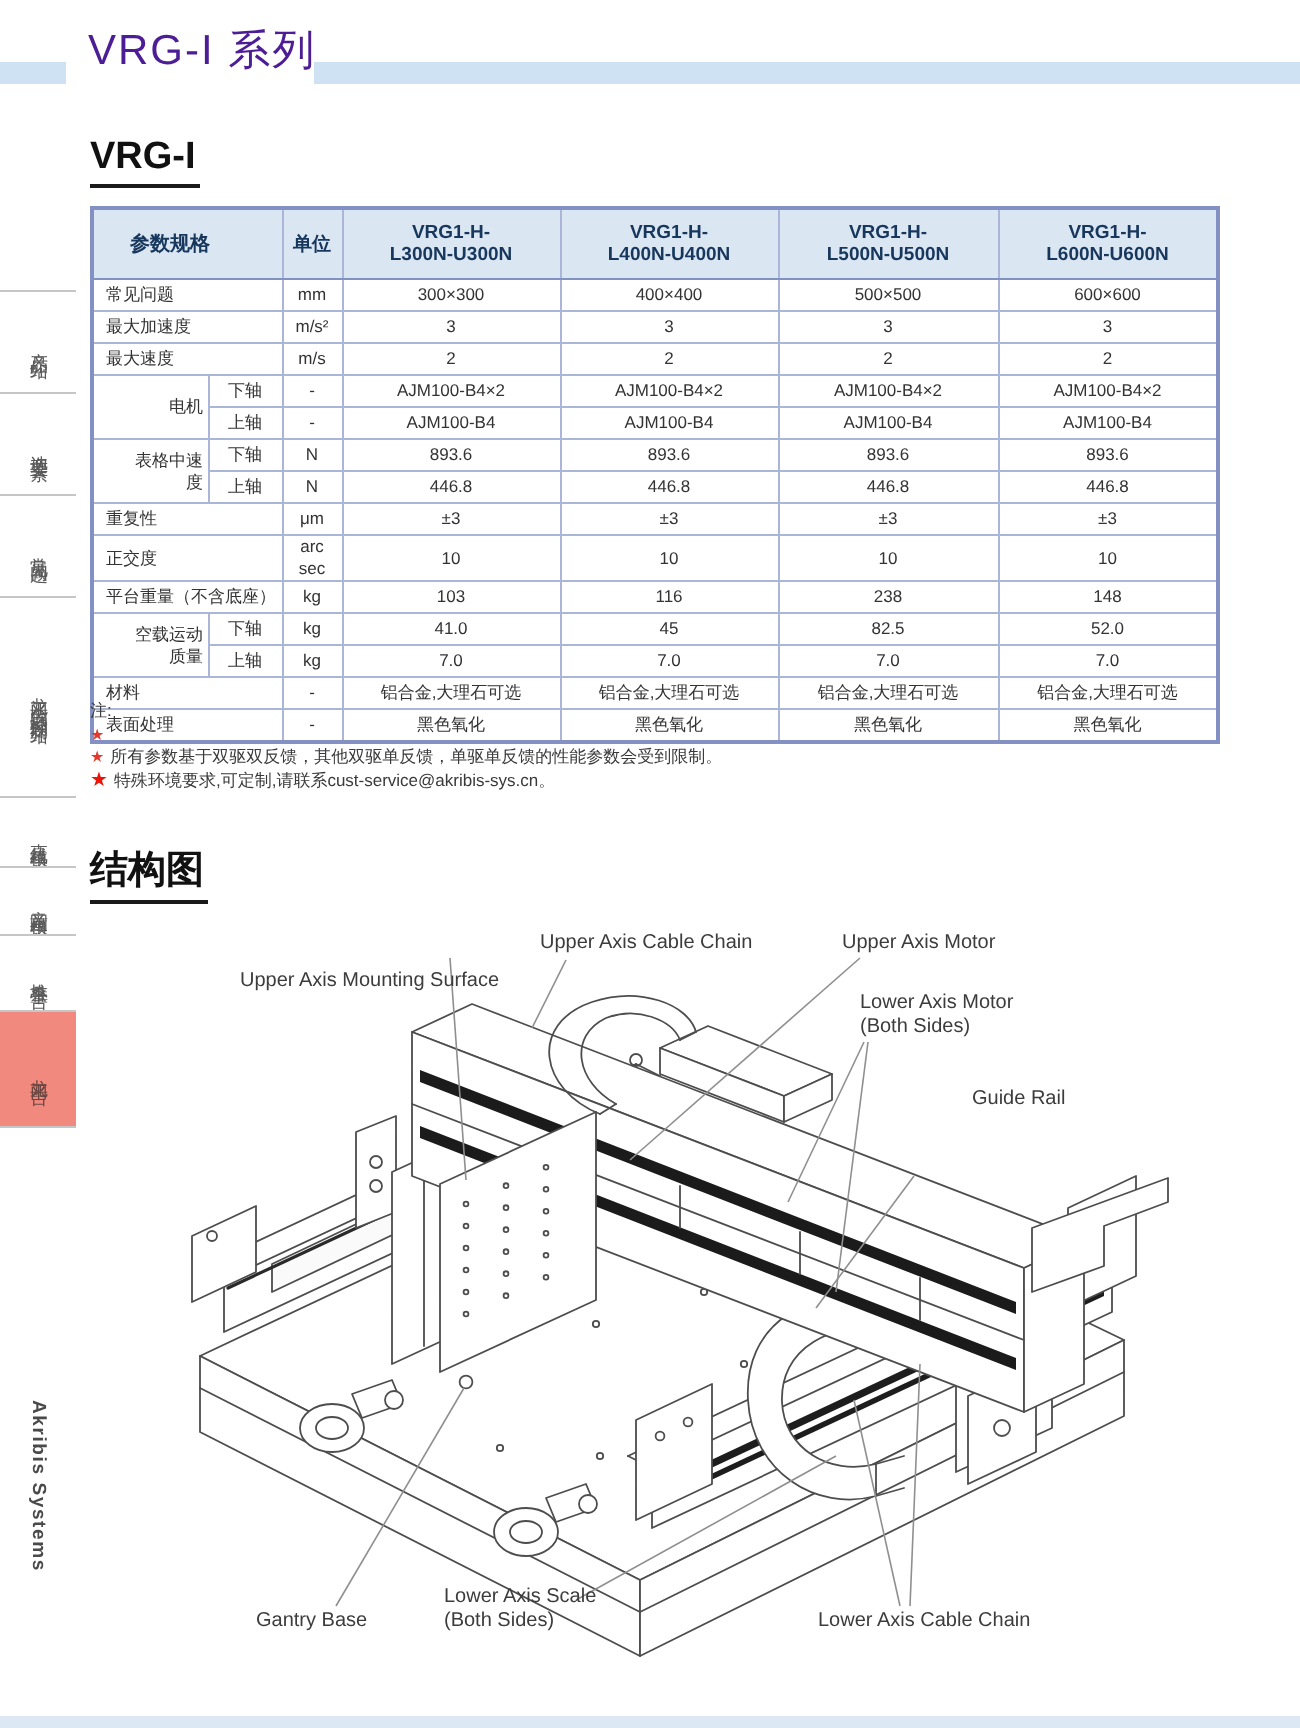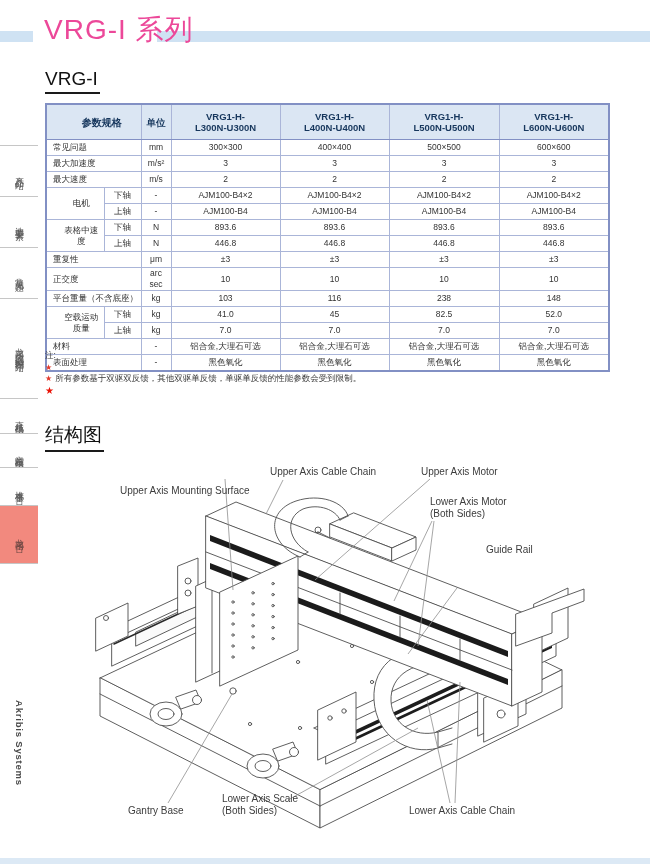--- a/index.html
+++ b/index.html
@@ -2,23 +2,23 @@
 <html><head>
 <meta charset="utf-8">
 <style>
   html,body{margin:0;padding:0;background:#fff;font-family:"Liberation Sans","DejaVu Sans",sans-serif;}
   .page{position:relative;width:650px;height:864px;background:#fff;overflow:hidden;}
 
   
   .band{position:absolute;height:11px;background:#cfe2f3;top:31px;}
   .band.left{left:0;width:33px;}
   .band.right{left:157px;width:493px;}
-  .series-title{position:absolute;left:44px;top:11px;font-size:28px;color:#ec4899;letter-spacing:1px;white-space:nowrap;}
-
-  .sec-h{position:absolute;left:45px;font-size:19px;font-weight:normal;color:#111;
+  .series-title{position:absolute;left:44px;top:11px;font-size:21px;color:#4c1d95;letter-spacing:1px;white-space:nowrap;}
+
+  .sec-h{position:absolute;left:45px;font-size:19px;font-weight:bold;color:#111;
          border-bottom:2.5px solid #1a1a1a;padding:0 2px 2px 0;white-space:nowrap;}
   #h-vrg{top:68px;}
   #h-struct{top:422px;}
 
   
   .sidebar{position:absolute;left:0;top:0;width:38px;height:864px;}
   .side-tab{position:absolute;left:0;width:38px;display:flex;align-items:center;justify-content:center;
             border-top:1px solid #c6c6c6;background:#fff;cursor:pointer;}
   .side-tab span{writing-mode:vertical-rl;text-orientation:upright;font-size:9px;color:#5a5a5a;
                  letter-spacing:1.5px;line-height:1;}
@@ -26,24 +26,24 @@
   .side-tab.active span{color:#6b4742;}
   .brand{position:absolute;left:0;top:688px;width:38px;height:110px;display:flex;align-items:center;justify-content:center;}
   .brand span{writing-mode:vertical-rl;font-size:9.5px;color:#4a4a4a;letter-spacing:.8px;font-weight:bold;}
 
   
   table.spec{position:absolute;left:45px;top:103px;width:563px;border-collapse:collapse;table-layout:fixed;
              border:2px solid #8290c4;font-size:8.5px;color:#333;}
   table.spec th,table.spec td{border:1px solid #aab5d8;padding:0 2px;line-height:11px;}
   table.spec thead th{background:#dbe6f3;color:#17375d;font-size:9.5px;font-weight:bold;height:34px;
                       border-bottom:1.5px solid #8290c4;}
-  table.spec thead th.h-param{text-align:center;padding-left:18px;font-size:10px;}
+  table.spec thead th.h-param{text-align:left;padding-left:18px;font-size:10px;}
   table.spec td{height:15px;text-align:center;}
   table.spec td.lbl{text-align:left;padding-left:6px;}
-  table.spec td.grp{text-align:center;padding-left:14px;}
+  table.spec td.grp{text-align:right;padding-left:14px;}
 
   
   .notes{position:absolute;left:45px;top:350px;width:560px;font-size:8.5px;color:#3a3a3a;line-height:11.5px;}
   .note-item{display:flex;align-items:flex-start;}
   .note-item .star{color:#e2392c;font-size:8px;margin-right:3px;line-height:11.5px;}
   .note-item.big .star{font-size:10px;color:#ea1408;}
 
   
   svg.layer{position:absolute;left:0;top:0;pointer-events:none;}
   .dlabel{position:absolute;font-size:10px;color:#3c3c3c;line-height:11.5px;white-space:pre;}
@@ -247,20 +247,21 @@
     <div>注:</div>
   <div class="note-item">
         <span class="star">★</span>
       </div>
       <div class="note-item">
         <span class="star">★</span>
         <span>所有参数基于双驱双反馈，其他双驱单反馈，单驱单反馈的性能参数会受到限制。</span>
       </div>
       <div class="note-item big">
         <span class="star">★</span>
+        <span>特殊环境要求,可定制,请联系cust-service@akribis-sys.cn。</span>
       </div>
     </div>
 
   <svg class="layer" width="650" height="864" viewBox="0 0 650 864">
     <g stroke="#4d4d4d" stroke-width="0.9" fill="#fff" stroke-linejoin="round" stroke-linecap="round">
 
       <polygon points="100,678 342,564 562,670 320,790"></polygon>
       <polygon points="100,678 100,716 320,828 320,790"></polygon>
       <polygon points="320,790 320,828 562,708 562,670"></polygon>
       <path fill="none" d="M100,694 L320,806 M320,806 L562,686"></path>

